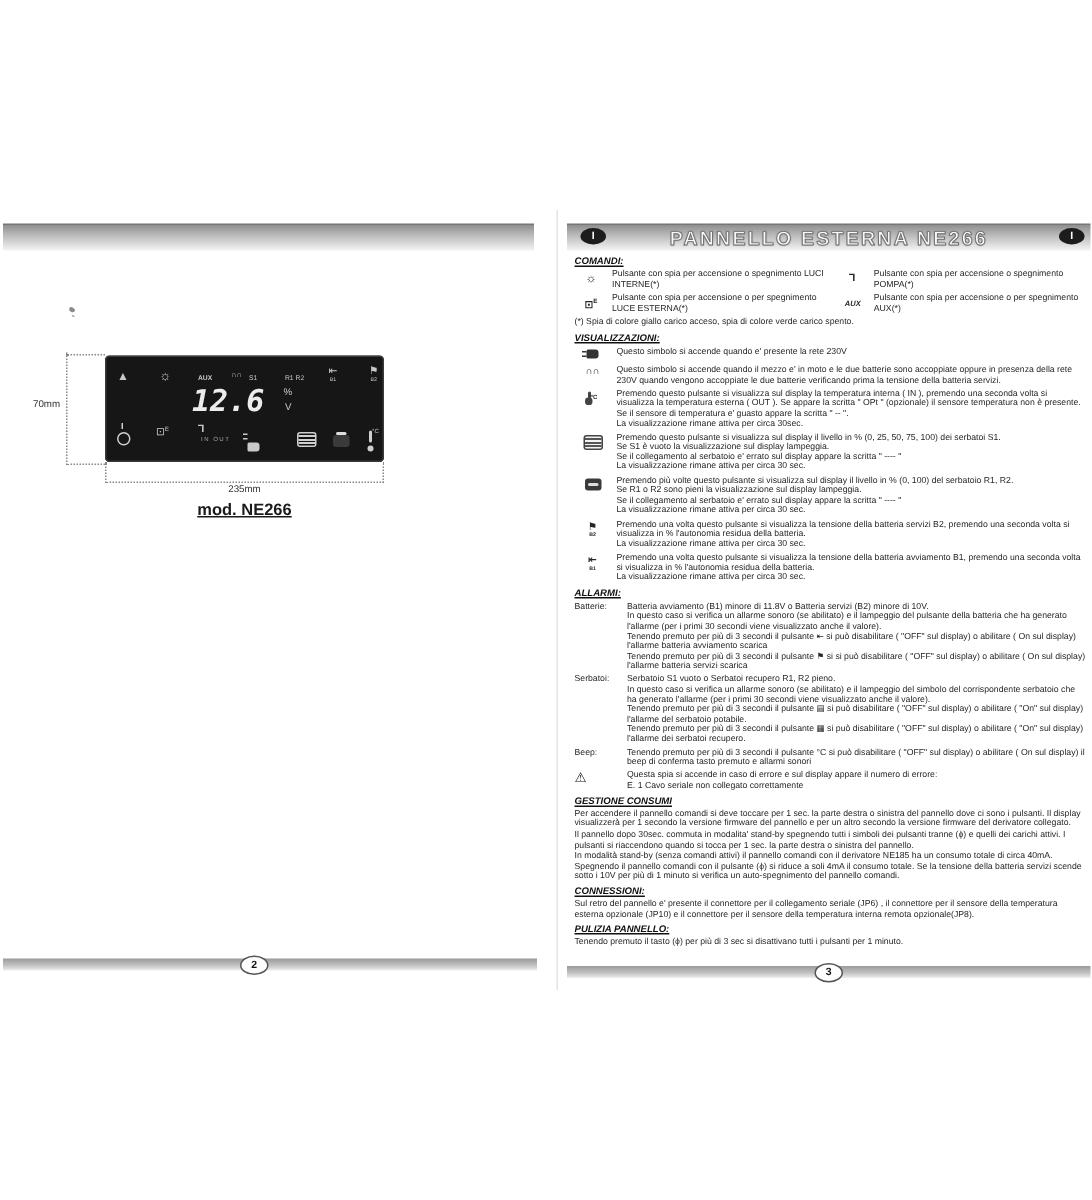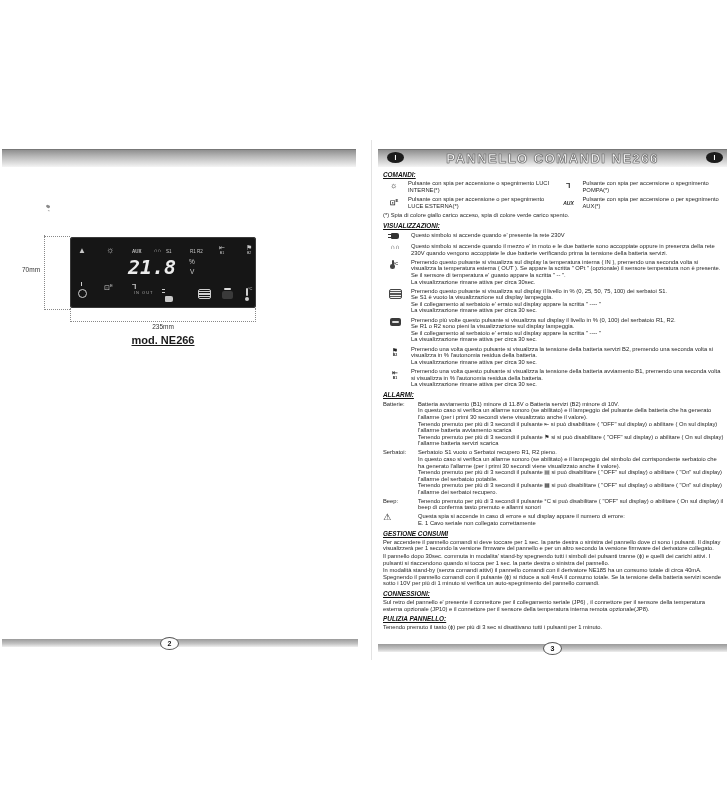--- a/index.html
+++ b/index.html
@@ -87,21 +87,21 @@
       <span style="left:120px;top:12px;font-size:4.5px;">R1 R2</span>
       <span class="stack" style="left:149px;top:8px;">
         <span style="position:static;font-size:7px;line-height:6px;">⇤</span>
         <span class="sub" style="position:static;">B1</span>
       </span>
       <span class="stack" style="left:176px;top:8px;">
         <span style="position:static;font-size:7px;line-height:6px;">⚑</span>
         <span class="sub" style="position:static;">B2</span>
       </span>
 
-      <span class="seg" style="left:58px;top:18px;font-size:20px;color:#ececec;">21.8</span>
+      <span class="seg" style="left:58px;top:18px;font-size:20px;color:#ececec;">12.6</span>
       <span style="left:119px;top:21px;font-size:6.5px;">%</span>
       <span style="left:120px;top:31px;font-size:6.5px;">V</span>
       <span style="left:64px;top:53px;font-size:4px;color:#a8a8a8;letter-spacing:1px;">IN  OUT</span>
       <span style="left:95px;top:51px;"><span class="ic-plug" style="position:static;"></span></span>
 
       <span style="left:8px;top:47px;"><span class="ic-power" style="position:static;"></span></span>
       <span style="left:34px;top:46px;font-size:7px;"><span style="position:static;">⊡</span><sup style="position:static;color:#c9c9c9;">E</sup></span>
       <span style="left:62px;top:46px;font-size:7px;"><span class="flipx" style="position:static;">Γ</span></span>
       <span style="left:128px;top:48px;"><span class="ic-tank-s lit" style="position:static;"></span></span>
       <span style="left:152px;top:48px;"><span class="ic-tank-r" style="position:static;"></span></span>
@@ -111,21 +111,21 @@
     <div class="caption">mod. NE266</div>
 
     <div class="bbar" style="left:2px;top:639px;width:356px;"></div>
     <div class="pgoval" style="left:160px;top:637px;">2</div>
   </div>
 
   <div class="divider"></div>
 
   <div>
     <div class="hbar" style="left:378px;top:149px;width:349px;">
-      <div class="title">PANNELLO COMANDI NE266</div>
+      <div class="title">PANNELLO ESTERNA NE266</div>
     </div>
     <div class="flagoval" style="left:387px;top:152px;">I</div>
     <div class="flagoval" style="left:706px;top:152px;">I</div>
 
     <div class="rp">
 
       <h3>COMANDI:</h3>
       <div class="cmdgrid">
         <div class="cmd">
           <span class="g" style="font-size:8px;">☼</span>

